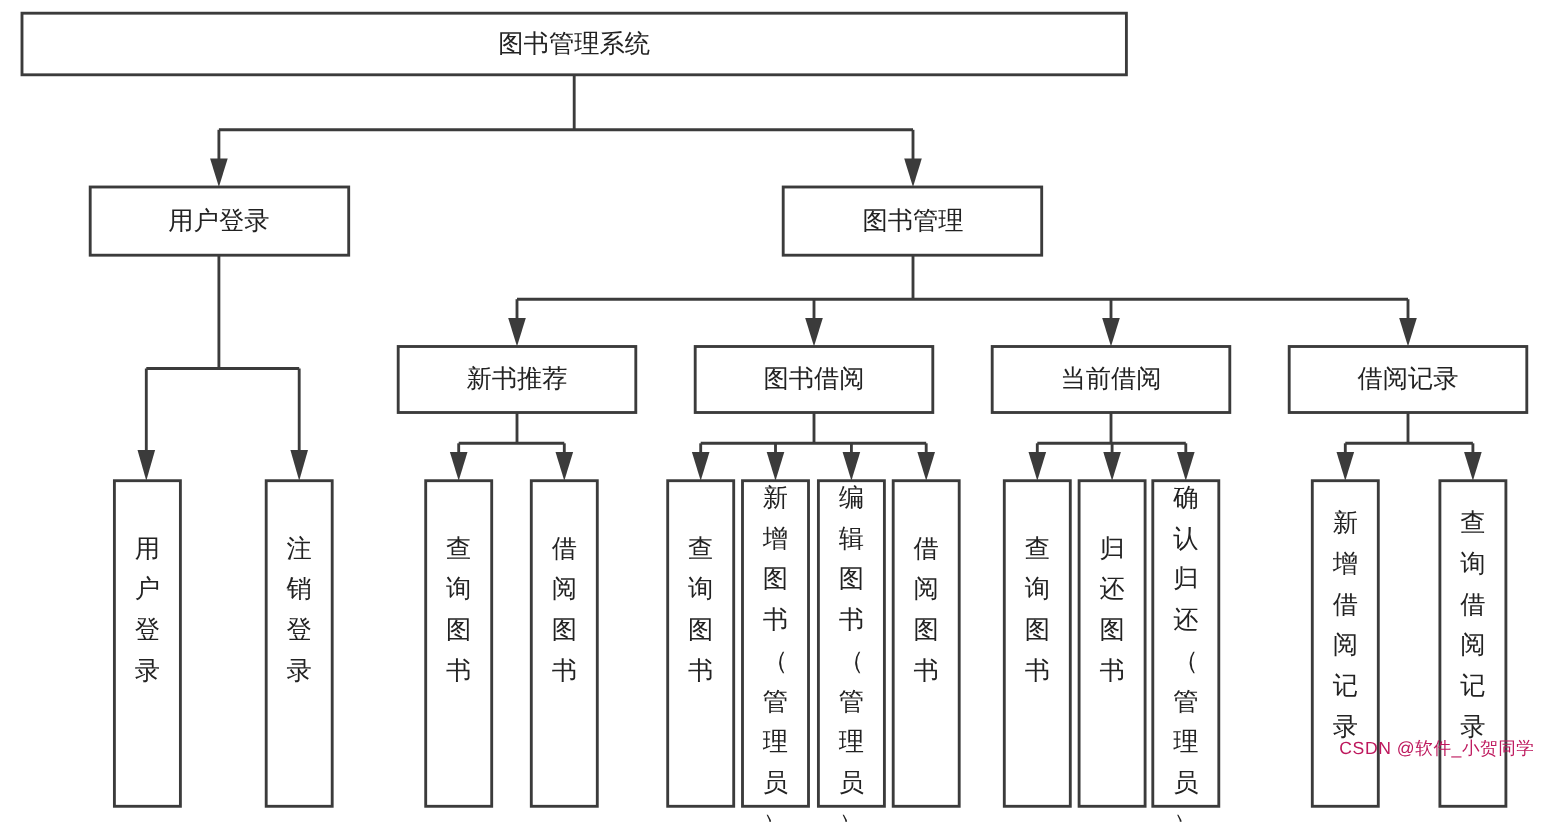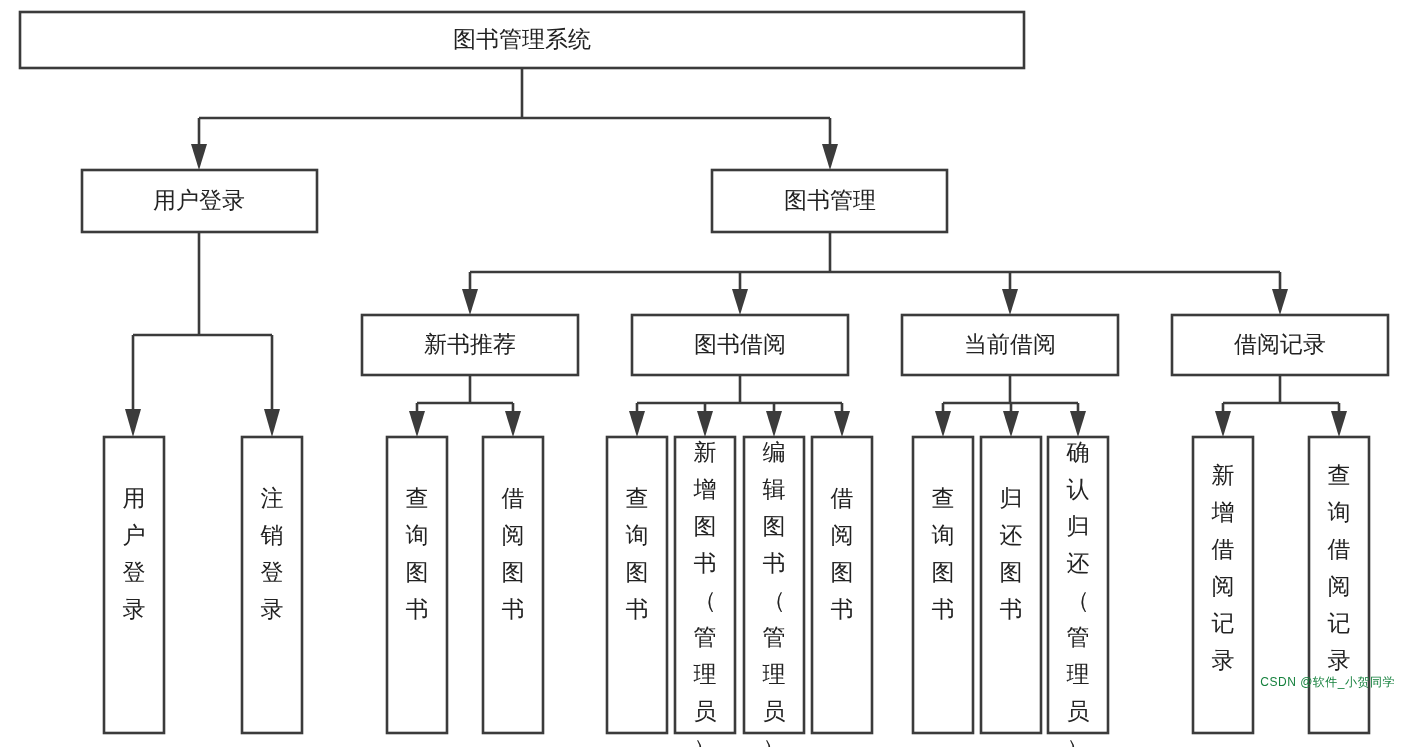--- a/index.html
+++ b/index.html
@@ -52,22 +52,22 @@
     font-family: "Liberation Sans", sans-serif;
     font-size: 23px;
     fill: #222222;
     text-anchor: middle;
   }
   .watermark {
     position: absolute;
     right: 10px;
     bottom: 6px;
     font-family: "Liberation Sans", sans-serif;
-    font-size: 12px;
-    color: #15803d;
+    font-size: 16px;
+    color: #be185d;
     letter-spacing: 0.5px;
     white-space: nowrap;
     user-select: none;
   }
 </style>
 </head>
 <body>
 
 <div id="diagram-root">
   <svg class="flow" viewBox="0 0 1405 747" xmlns="http://www.w3.org/2000/svg">

